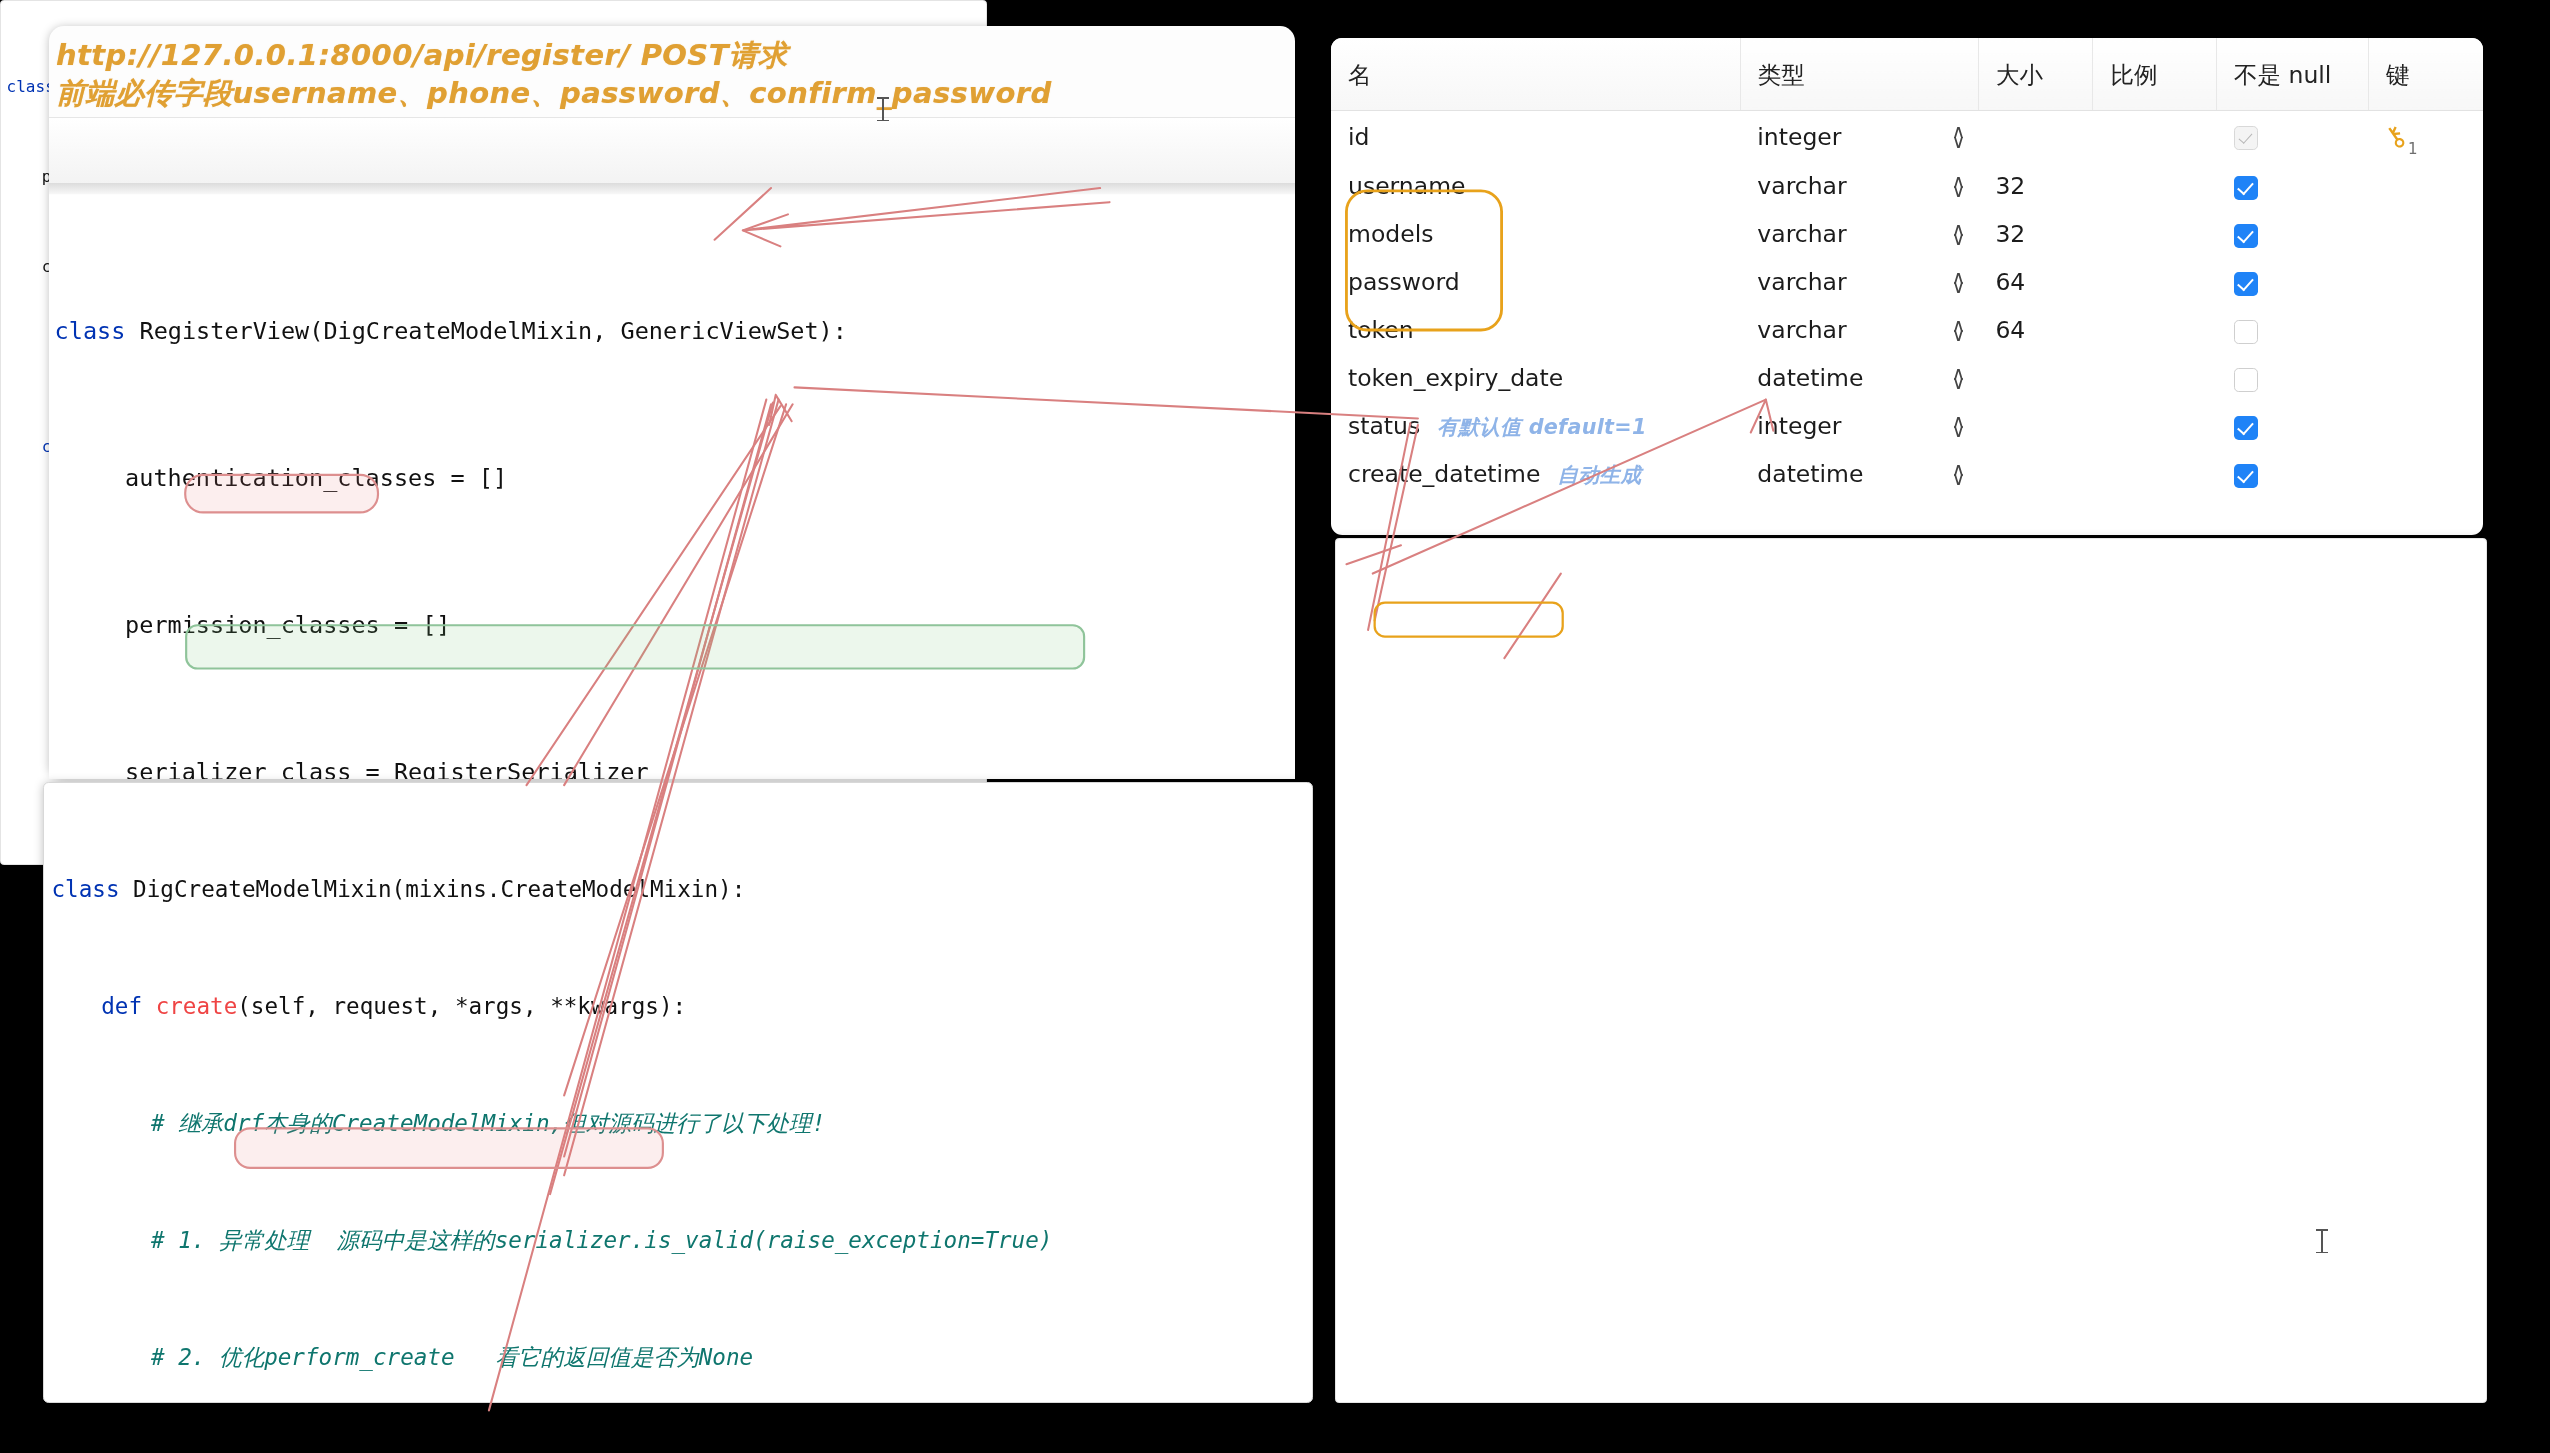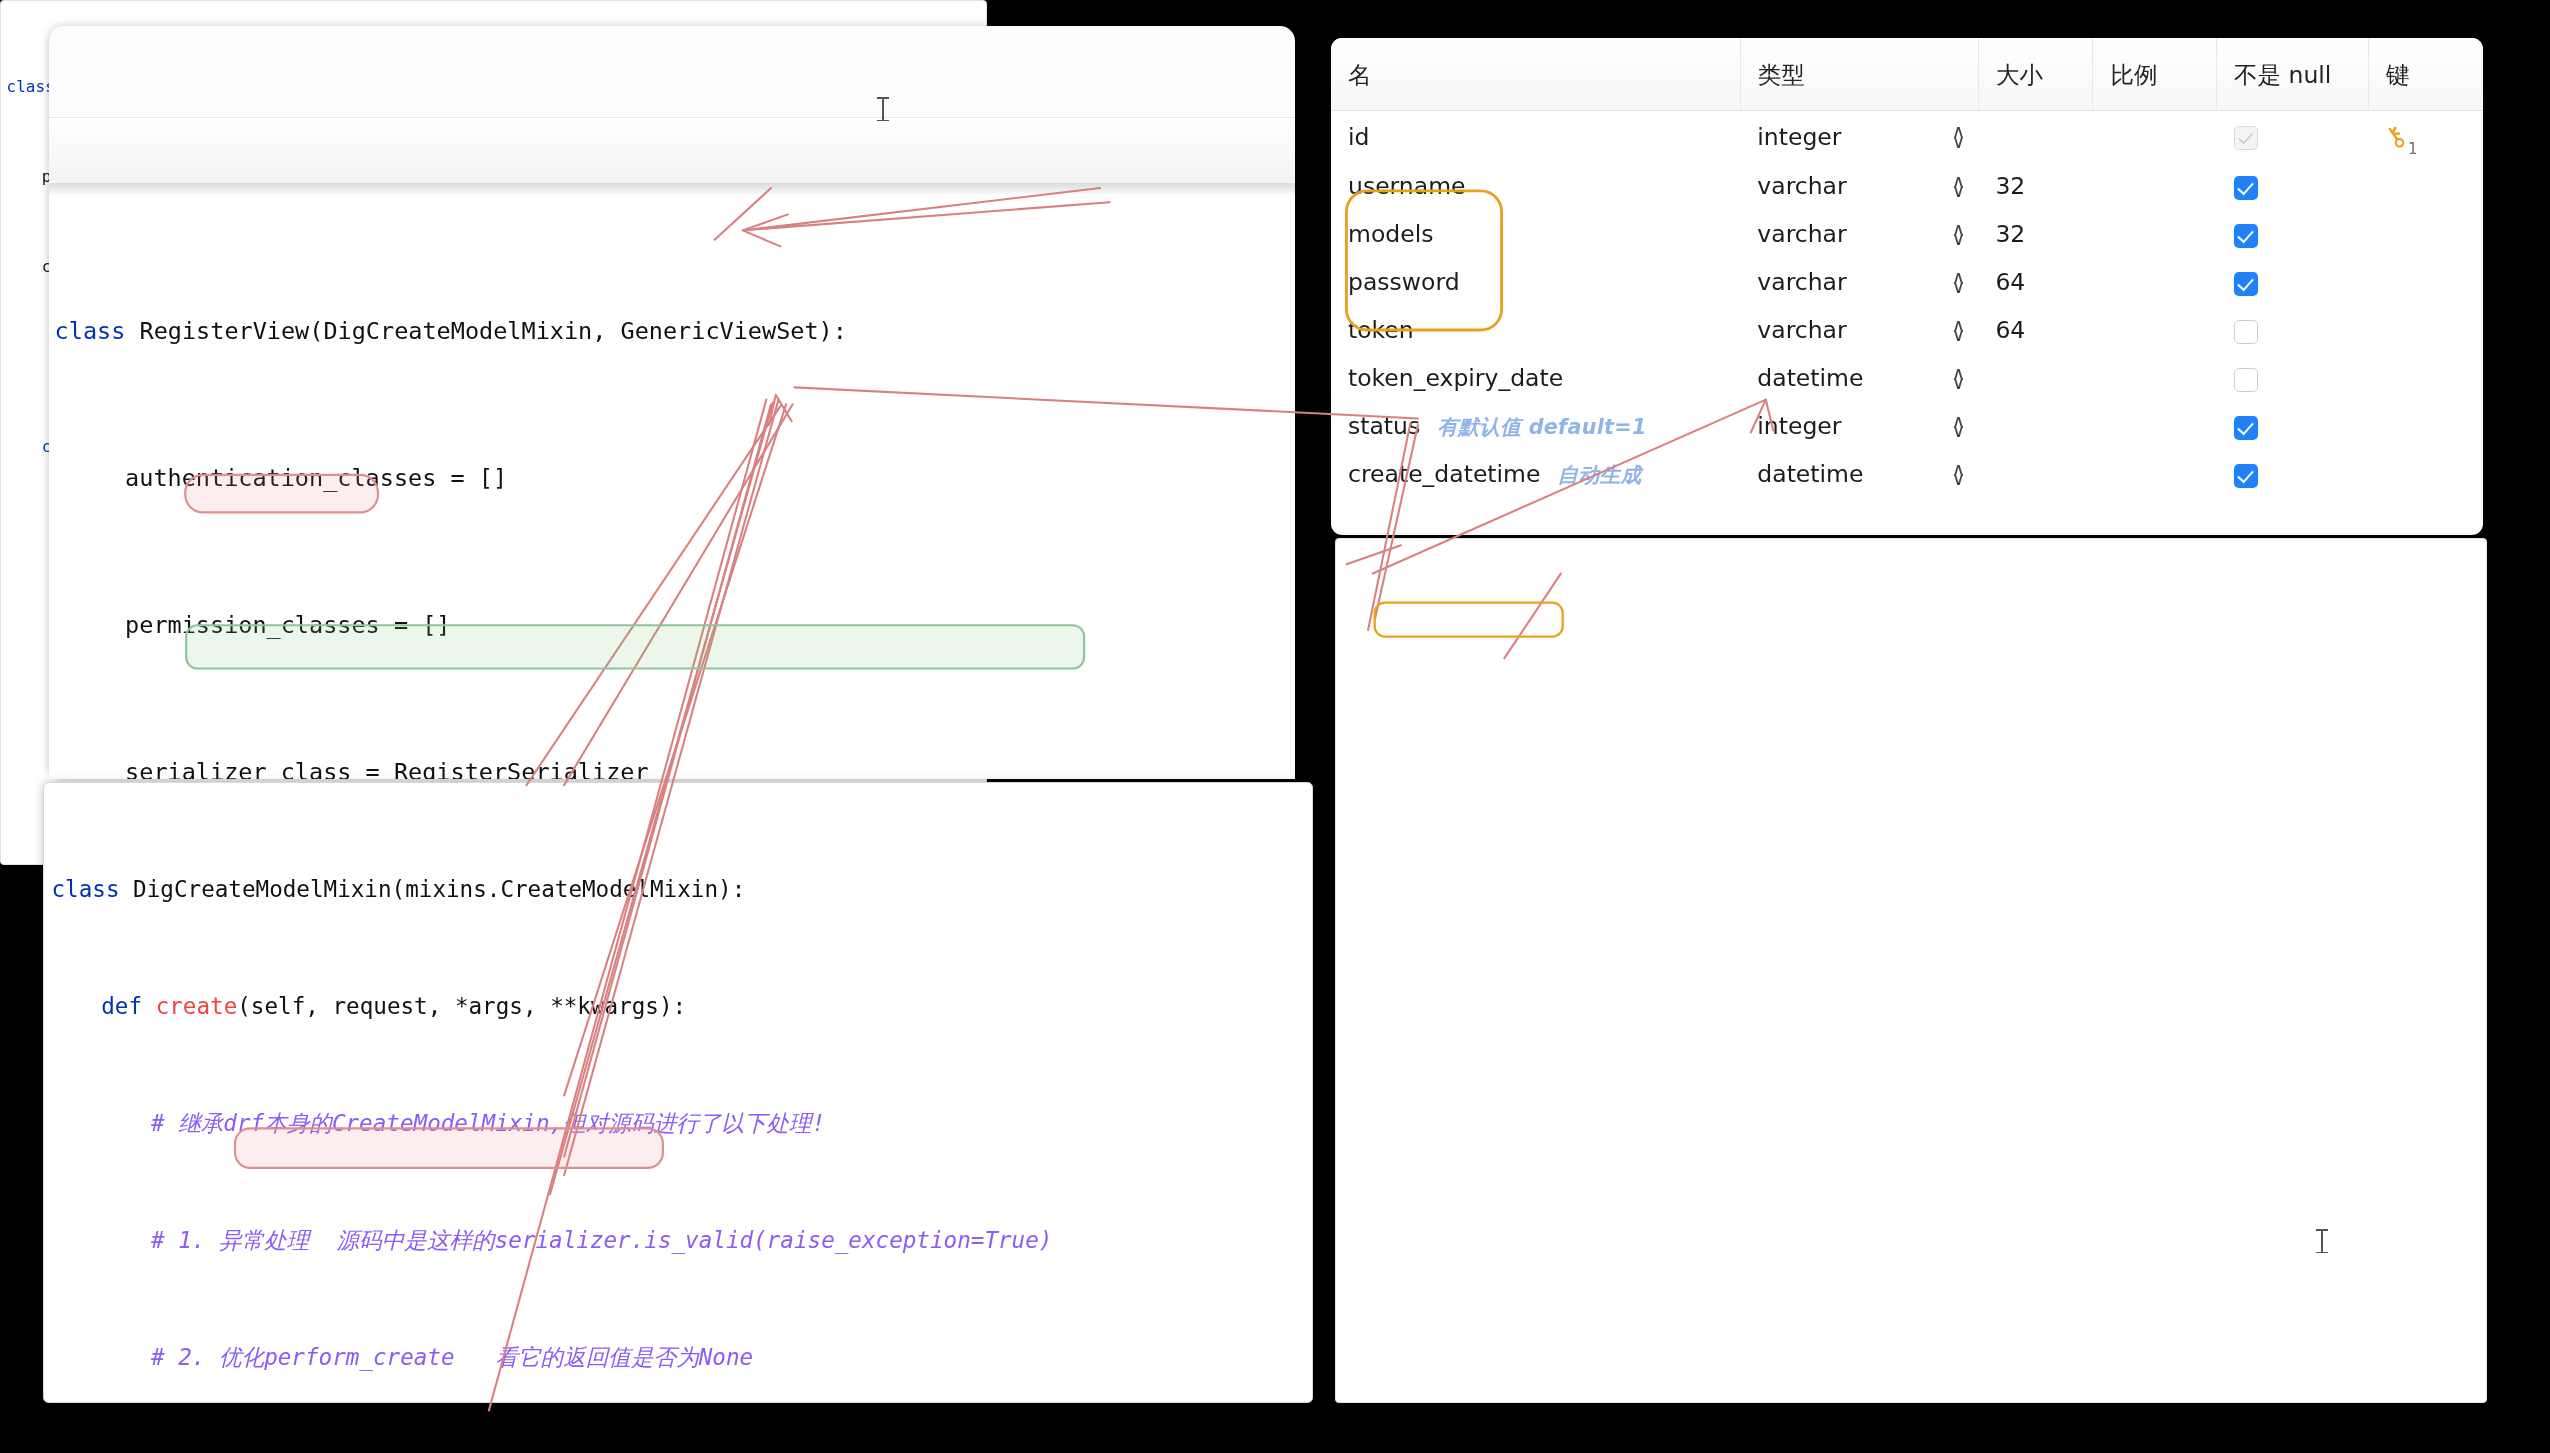--- a/index.html
+++ b/index.html
@@ -191,21 +191,21 @@
     left: 1335px; top: 538px; width: 1152px; height: 865px;
     background: #ffffff;
     border-radius: 3.8px;
     border: 0.9px solid #e4e4e4;
   }
   
   .kw   { color: #0033b3; }
   .fn   { color: #ef4444; }
   .str  { color: #067d17; }
   .num  { color: #1750eb; }
-  .cm   { color: #8b5cf6; font-style: italic; }
+  .cm   { color: #0f766e; font-style: italic; }
   .prm  { color: #660099; }
   .hint {
     color: #7a7a7a; background: #ededed;
     border-radius: 2.8px; padding: 0.9px 4.7px; font-size: .88em;
   }
   
   #overlay {
     position: absolute; inset: 0;
     pointer-events: none;
     z-index: 60;
@@ -222,20 +222,24 @@
   .cursor-i::before { top: 0; }
   .cursor-i::after  { bottom: 0; }
 </style>
 </head>
 <body>
 
 <div id="root">
 
   <div class="panel" id="left-top"></div>
 
+  <div id="handwrite-note">
+    <div>http://127.0.0.1:8000/api/register/ POST请求</div>
+    <div>前端必传字段username、phone、password、confirm_password</div>
+  </div>
 
   <div id="router-card" class="code">
     
     
   </div>
 
   <div id="divider-gray"></div>
 
   <div id="view-card" class="code">
     <div><span class="kw">class</span><span> RegisterView(DigCreateModelMixin, GenericViewSet):</span></div>

